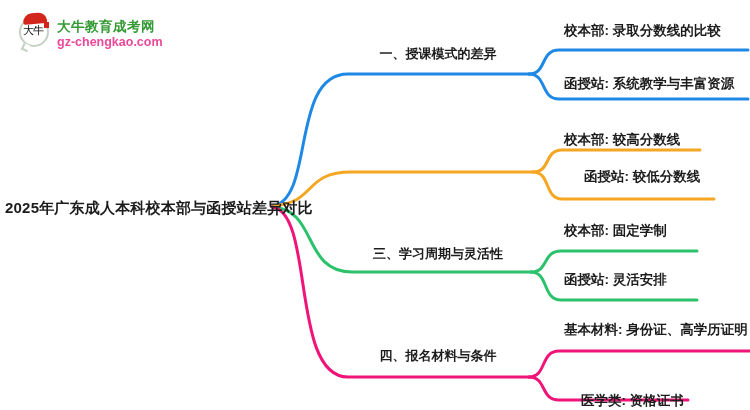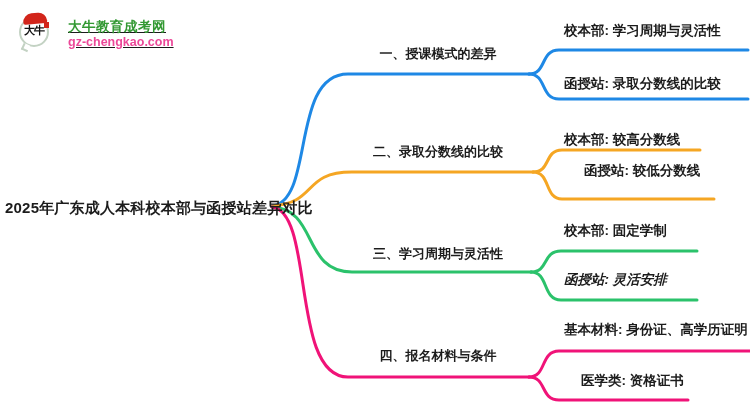--- a/index.html
+++ b/index.html
@@ -21,46 +21,46 @@
     font-size:15px; line-height:19px; text-align:center; letter-spacing:0.2px;
   }
   .branch-label {
     left:346px; width:184px; text-align:center;
     font-size:13px; line-height:21px;
   }
   .b1 { top:43px; } .b2 { top:141px; } .b3 { top:243px; } .b4 { top:345px; }
 
   .child-label { left:564px; font-size:13.5px; line-height:20px; }
   .c1a { top:21px; }  .c1b { top:74px; }
-  .c2a { top:130px; } .c2b { top:161px;padding-left:20px; }
-  .c3a { top:221px; } .c3b { top:270px;font-style:italic; }
-  .c4a { top:320px; } .c4b { top:371px;padding-left:17px; }
+  .c2a { top:130px; } .c2b { top:167px;padding-left:20px; }
+  .c3a { top:221px; } .c3b { top:270px; }
+  .c4a { top:320px; } .c4b { top:391px;padding-left:17px; }
 
   
   .logo { position:absolute; left:18px; top:13px; display:flex; align-items:flex-start; }
   .logo-icon { position:relative; width:36px; height:38px; flex:0 0 auto; }
   .icon-bubble {
     position:absolute; left:1px; top:4px; width:30px; height:30px;
     background:#fff; border:2px solid #c3d2c3; border-radius:50%;
   }
   .icon-cap {
     position:absolute; left:5px; top:0; width:24px; height:11px;
     background:#d2251b; border-radius:12px 12px 3px 3px; transform:rotate(-5deg);
   }
   .icon-chars {
     position:absolute; left:5px; top:12px; width:22px;
-    font-size:11px; line-height:11px; font-weight:bold; color:#111;
-    letter-spacing:-1px; text-align:center;
+    font-size:11px; line-height:11px; font-weight:normal; color:#111;
+    letter-spacing:-1px; 
   }
   .icon-seal { position:absolute; left:26px; top:9px; width:5px; height:6px; background:#d2251b; }
   .icon-tail {
     position:absolute; left:4px; top:31px; width:7px; height:7px; background:#fff;
     border-left:2px solid #c3d2c3; border-bottom:2px solid #c3d2c3; transform:rotate(25deg);
   }
-  .logo-text { margin-left:14px; padding-top:5px;text-decoration:underline; }
+  .logo-text { margin-left:3px; padding-top:5px; }
   .site-name { color:#339933; font-size:13.5px; line-height:17px; font-weight:bold; letter-spacing:0.5px; }
   .site-url  { color:#ec4899; font-size:12.5px; line-height:15px; font-weight:bold; }
 </style>
 </head>
 <body>
 
 <div class="stage">
 
   <svg class="links" width="750" height="410" viewBox="0 0 750 410">
 
@@ -91,26 +91,25 @@
     </div>
     <div class="logo-text">
       <div class="site-name">大牛教育成考网</div>
       <div class="site-url">gz-chengkao.com</div>
     </div>
   </div>
 
   <div class="label main-topic">2025年广东成人本科校本部与函授站差异对比</div>
 
   <div class="label branch-label b1">一、授课模式的差异</div>
-  <div class="label branch-label b2">二、录取分数线的比较</div>
   <div class="label branch-label b3">三、学习周期与灵活性</div>
   <div class="label branch-label b4">四、报名材料与条件</div>
 
-  <div class="label child-label c1a">校本部: 学习周期与灵活性</div>
-  <div class="label child-label c1b">函授站: 录取分数线的比较</div>
+  <div class="label child-label c1a">校本部: 录取分数线的比较</div>
+  <div class="label child-label c1b">函授站: 系统教学与丰富资源</div>
   <div class="label child-label c2a">校本部: 较高分数线</div>
   <div class="label child-label c2b">函授站: 较低分数线</div>
   <div class="label child-label c3a">校本部: 固定学制</div>
   <div class="label child-label c3b">函授站: 灵活安排</div>
   <div class="label child-label c4a">基本材料: 身份证、高学历证明</div>
   <div class="label child-label c4b">医学类: 资格证书</div>
 
 </div>
 
 </body></html>

